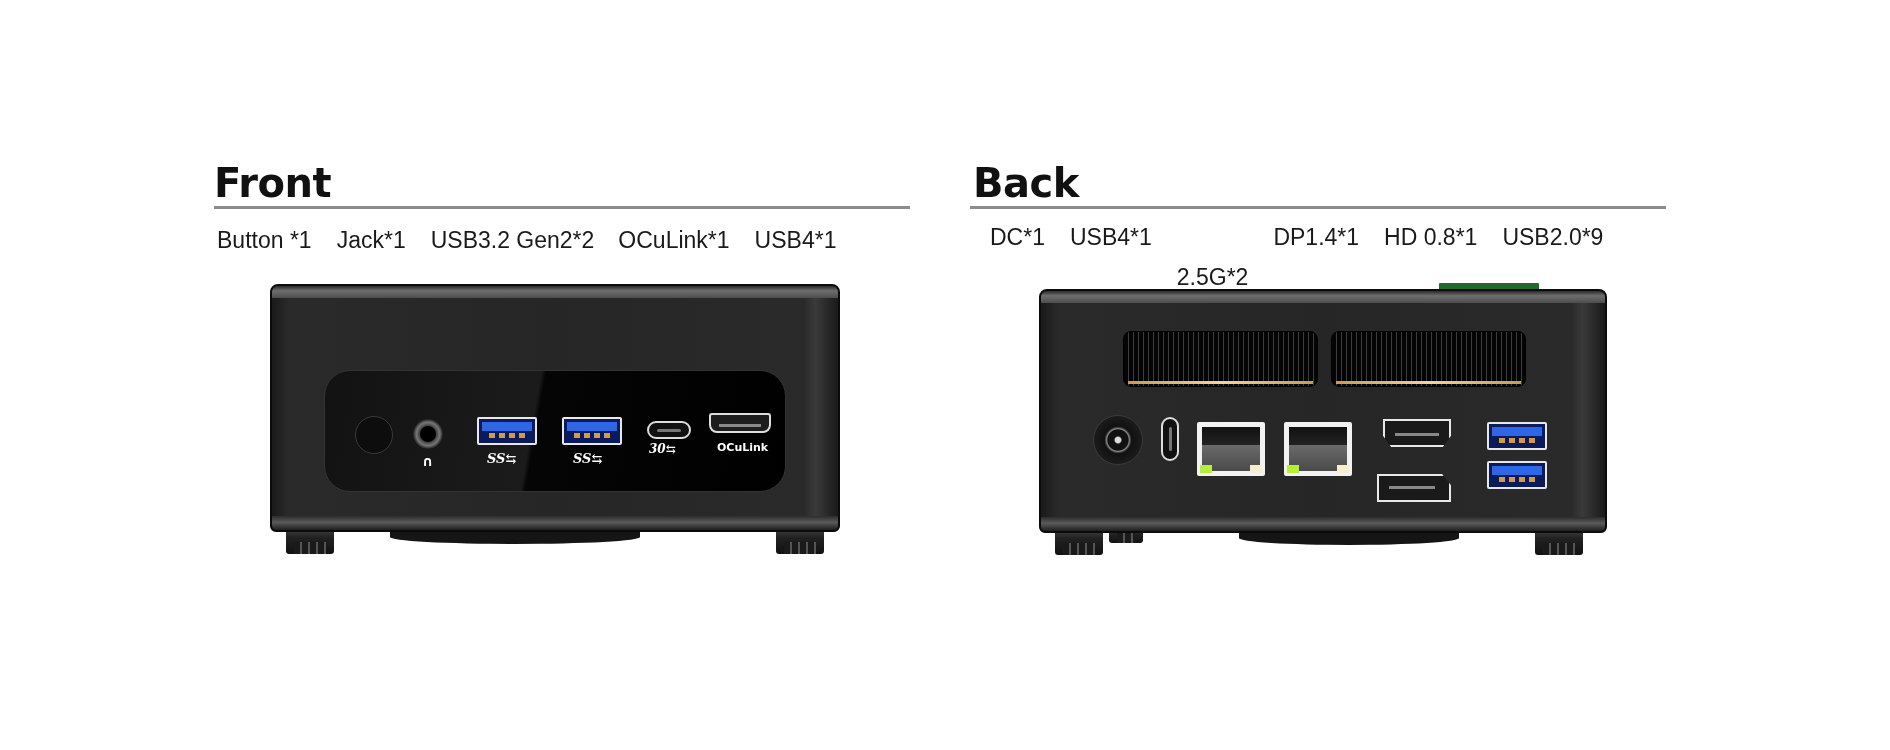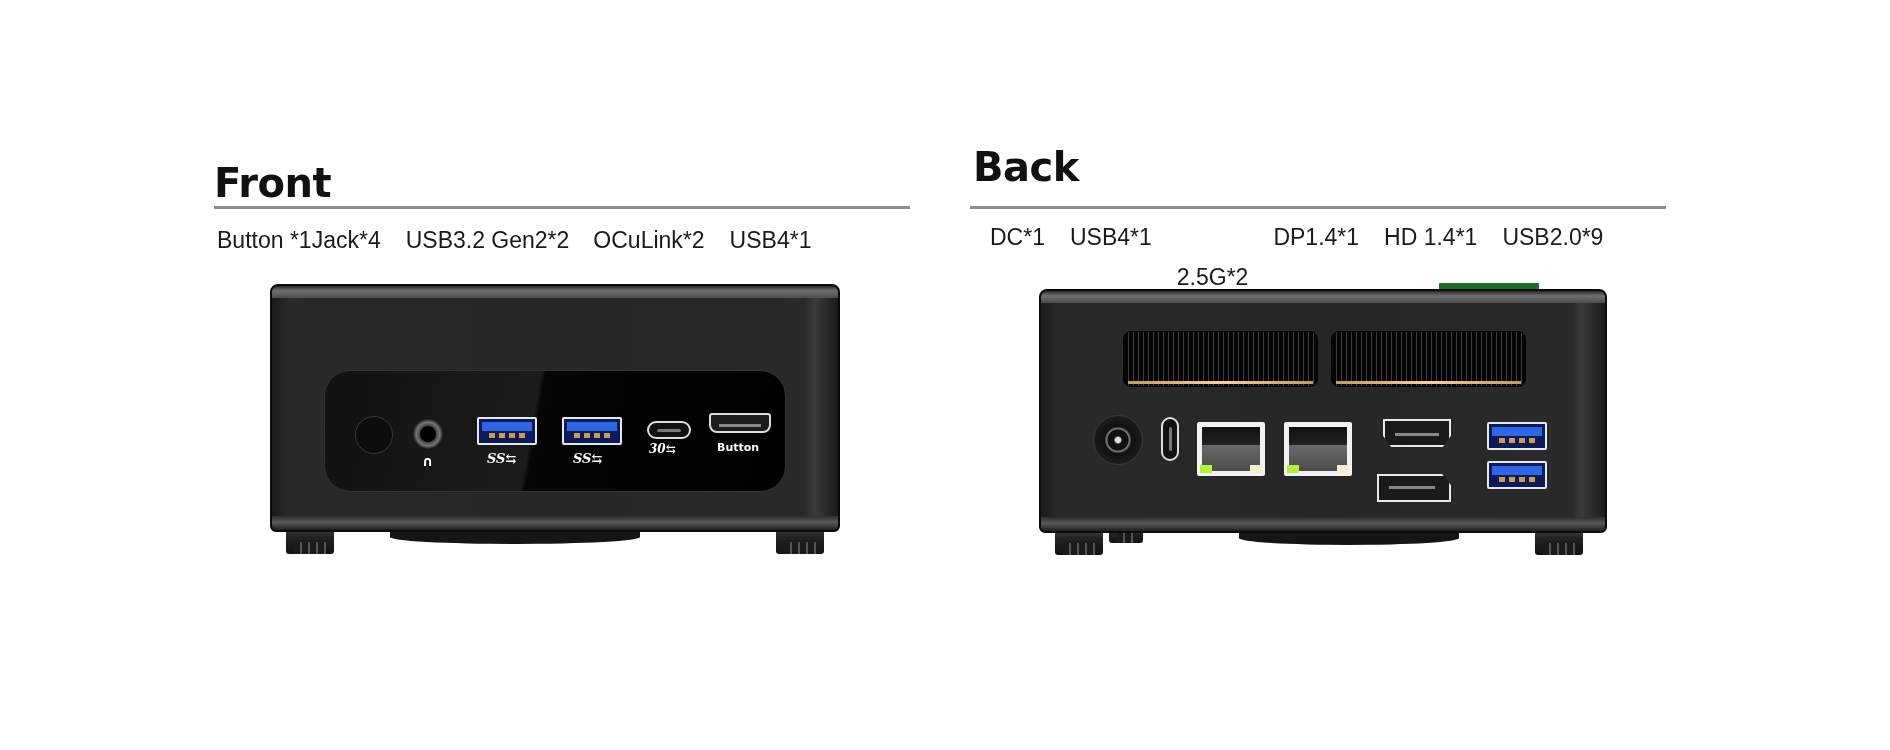--- a/index.html
+++ b/index.html
@@ -56,24 +56,24 @@
   .dp { position: absolute; width: 74px; height: 28px; border: 2px solid #e8e8e8; background: #1a1a1a; clip-path: polygon(0 0, 88% 0, 100% 40%, 100% 100%, 0 100%); }
   .dp::after { content: ""; position: absolute; left: 10px; right: 14px; top: 10px; height: 3px; background: #888; }
   .green-tab { position: absolute; height: 7px; background: #1e6b2a; border-radius: 1px; }
 </style>
 </head>
 <body>
 
 <div class="section-title" style="left:214px; top:160px;">Front</div>
 <div class="rule" style="left:214px; top:206px; width:696px;"></div>
 <div class="port-list" style="left:217px; top:227px;">
-  <span style="">Button *1</span>
-  <span style="margin-right:25px;">Jack*4</span>
+  <span style="margin-right:25px;">Button *1</span>
+  <span style="margin-right:25px;">Jack*1</span>
   <span style="margin-right:24px;">USB3.2 Gen2*2</span>
-  <span style="margin-right:25px;">OCuLink*2</span>
+  <span style="margin-right:25px;">OCuLink*1</span>
   <span>USB4*1</span>
 </div>
 
 <div class="device" style="left:270px; top:284px; width:570px; height:270px;">
   <div class="foot" style="left:16px;"></div>
   <div class="foot" style="right:16px;"></div>
   <div class="stand" style="left:120px; width:250px;"></div>
   <div class="chassis">
     <div class="top-band"></div>
     <div class="bottom-band"></div>
@@ -97,33 +97,33 @@
             <i></i>
             <i></i>
             <i></i>
             <i></i>
           </div>
       </div>
       <div class="ss-logo" style="left:248px; top:80px;">SS⇆</div>
       <div class="usb-c" style="left:322px; top:50px;"></div>
       <div class="ss-logo" style="left:324px; top:71px; font-size:12px;">30⇆</div>
       <div class="oculink" style="left:384px; top:42px;"></div>
-      <div class="logo-text" style="left:392px; top:70px;">Button</div>
+      <div class="logo-text" style="left:392px; top:70px;">OCuLink</div>
     </div>
   </div>
 </div>
 
-<div class="section-title" style="left:973px; top:144px;text-align:right;">Back</div>
+<div class="section-title" style="left:973px; top:160px;text-align:right;">Back</div>
 <div class="rule" style="left:970px; top:206px; width:696px;"></div>
 <div class="port-list" style="left:990px; top:224px;">
   <span style="margin-right:25px;">DC*1</span>
   <span style="margin-right:25px;">USB4*1</span>
   <span style="margin-right:25px;margin-top:40px;">2.5G*2</span>
   <span style="margin-right:25px;">DP1.4*1</span>
-  <span style="margin-right:25px;">HD 1.4*1</span>
+  <span style="margin-right:25px;">HD 0.8*1</span>
   <span>USB2.0*9</span>
 </div>
 
 <div class="device" style="left:1039px; top:285px; width:568px; height:270px;">
   <div class="green-tab" style="left:400px; top:-2px; width:100px;"></div>
   <div class="foot" style="left:16px;"></div>
   <div class="foot" style="left:70px; width:34px; height:14px; bottom:12px;"></div>
   <div class="foot" style="right:24px;"></div>
   <div class="stand" style="left:200px; width:220px;"></div>
   <div class="chassis" style="top:4px;">

